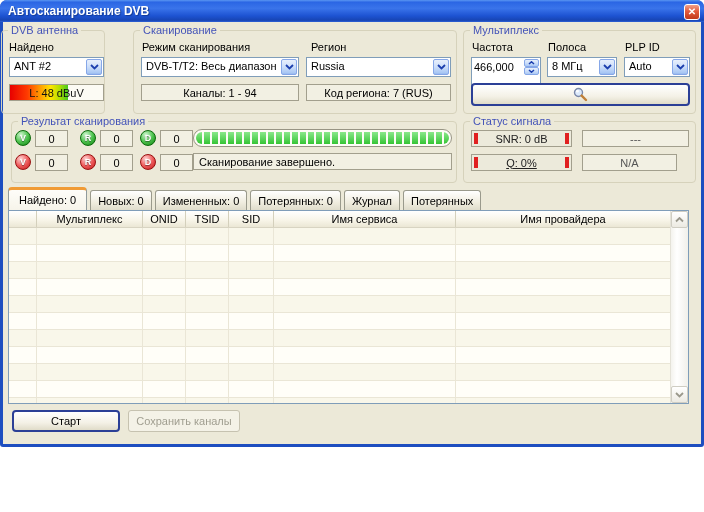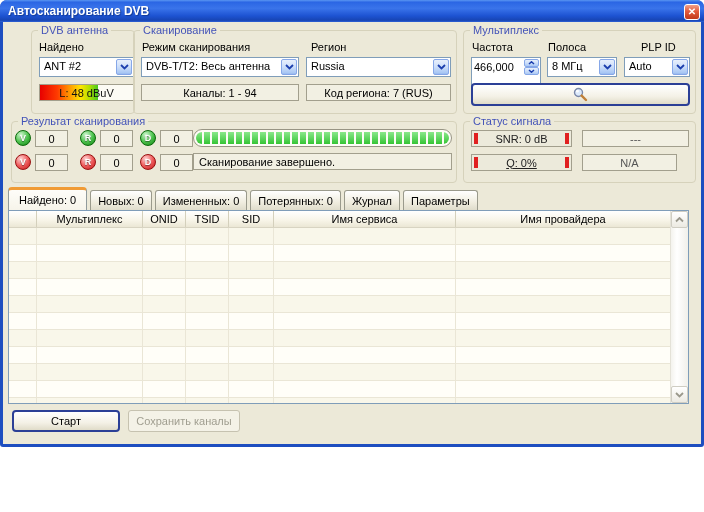--- a/index.html
+++ b/index.html
@@ -95,42 +95,42 @@
 <div class="screen">
   <div class="window">
     <div class="titlebar">
       <span class="title-text">Автосканирование DVB</span>
       <div class="close-btn">
         <span>✕</span>
       </div>
     </div>
     <div class="client"></div>
 
-    <div class="group" style="left:31px;top:30px;width:104px;height:84px;">
+    <div class="group" style="left:1px;top:30px;width:104px;height:84px;">
       <span class="group-title">DVB антенна</span>
       <span class="lbl" style="left:7px;top:10px;">Найдено</span>
       <div class="combo" style="left:7px;top:26px;width:95px;height:20px;">
         <span class="combo-text">ANT #2</span>
         <span class="combo-btn">
           <svg width="9" height="6" viewBox="0 0 9 6">
               <path d="M1 1 L4.5 4.5 L8 1" stroke="#1c3fae" stroke-width="1.8" fill="none"></path>
             </svg>
         </span>
       </div>
       <div class="level" style="left:7px;top:53px;width:95px;height:17px;">
         <div class="level-fill" style="width: 62%;"></div>
         <div class="level-text">L: 48 dBuV</div>
       </div>
     </div>
 
     <div class="group" style="left:133px;top:30px;width:324px;height:84px;">
       <span class="group-title">Сканирование</span>
       <span class="lbl" style="left:8px;top:10px;">Режим сканирования</span>
       <div class="combo" style="left:7px;top:26px;width:158px;height:20px;">
-        <span class="combo-text">DVB-T/T2: Весь антенна</span>
+        <span class="combo-text">DVB-T/T2: Весь диапазон</span>
         <span class="combo-btn">
           <svg width="9" height="6" viewBox="0 0 9 6">
               <path d="M1 1 L4.5 4.5 L8 1" stroke="#1c3fae" stroke-width="1.8" fill="none"></path>
             </svg>
         </span>
       </div>
       <span class="lbl" style="left:177px;top:10px;">Регион</span>
       <div class="combo" style="left:172px;top:26px;width:145px;height:20px;">
         <span class="combo-text">Russia</span>
         <span class="combo-btn">
@@ -163,21 +163,21 @@
       </div>
       <span class="lbl" style="left:84px;top:10px;">Полоса</span>
       <div class="combo" style="left:83px;top:26px;width:70px;height:20px;">
         <span class="combo-text">8 МГц</span>
         <span class="combo-btn">
           <svg width="9" height="6" viewBox="0 0 9 6">
               <path d="M1 1 L4.5 4.5 L8 1" stroke="#1c3fae" stroke-width="1.8" fill="none"></path>
             </svg>
         </span>
       </div>
-      <span class="lbl" style="left:161px;top:10px;margin-left:16px;">PLP ID</span>
+      <span class="lbl" style="left:161px;top:10px;">PLP ID</span>
       <div class="combo" style="left:160px;top:26px;width:66px;height:20px;">
         <span class="combo-text">Auto</span>
         <span class="combo-btn">
           <svg width="9" height="6" viewBox="0 0 9 6">
               <path d="M1 1 L4.5 4.5 L8 1" stroke="#1c3fae" stroke-width="1.8" fill="none"></path>
             </svg>
         </span>
       </div>
       <div class="xpbtn" style="left:7px;top:52px;width:219px;height:23px;">
         <span style="display:flex;">
@@ -232,21 +232,21 @@
       <div class="meter" style="left:7px;top:32px;width:101px;height:17px;text-decoration:underline;">Q: 0%</div>
       <div class="sunken" style="left:118px;top:32px;width:95px;height:17px;color:#555;">N/A</div>
     </div>
 
     <div class="tabs">
       <div class="tab active">Найдено: 0</div>
       <div class="tab">Новых: 0</div>
       <div class="tab">Измененных: 0</div>
       <div class="tab">Потерянных: 0</div>
       <div class="tab">Журнал</div>
-      <div class="tab">Параметры</div>
+      <div class="tab">Потерянных</div>
     </div>
 
     <div class="tablewrap">
       <div class="thead">
         <div class="th c0"></div>
         <div class="th c1">Мультиплекс</div>
         <div class="th c2">ONID</div>
         <div class="th c3">TSID</div>
         <div class="th c4">SID</div>
         <div class="th c5">Имя сервиса</div>

